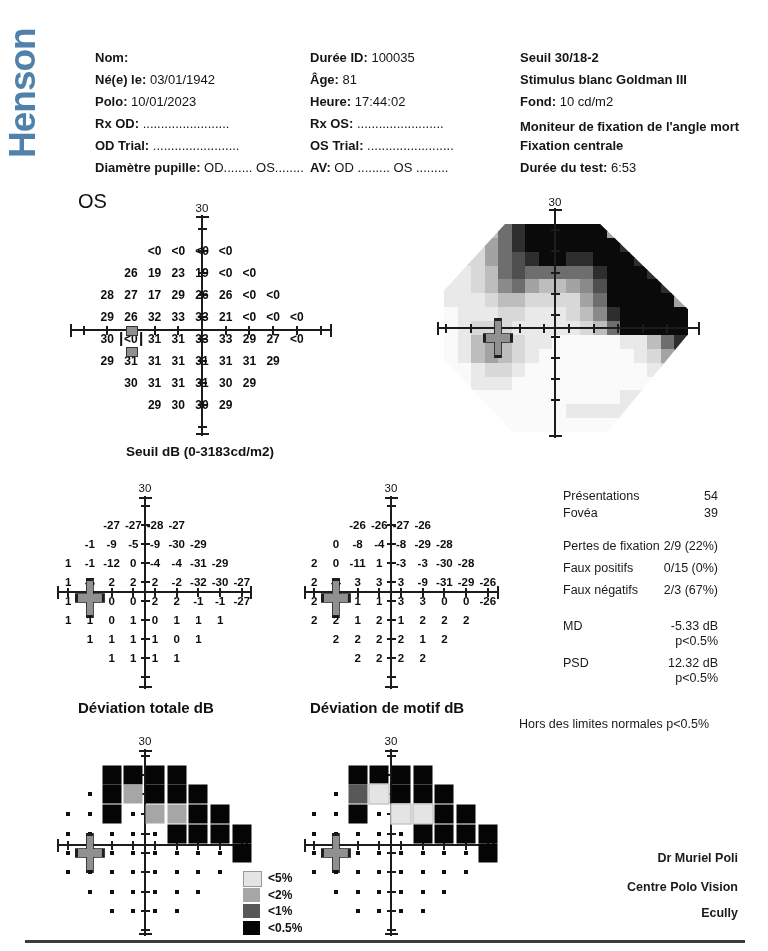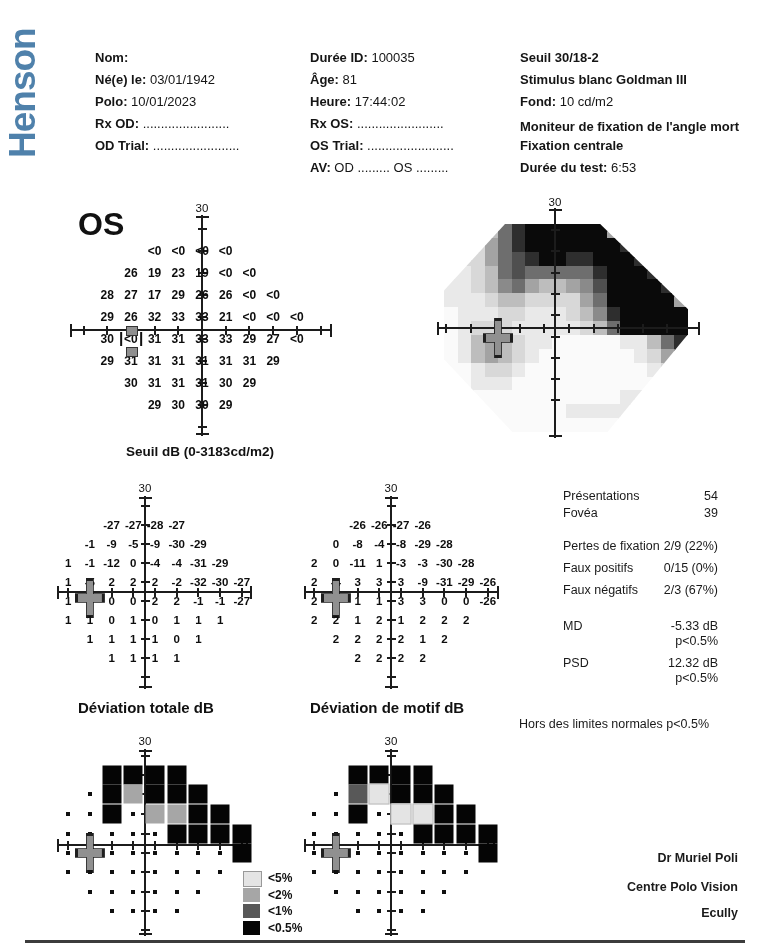--- a/index.html
+++ b/index.html
@@ -3,21 +3,21 @@
 <meta charset="utf-8">
 <style>
   html,body{margin:0;padding:0;background:#fff;}
   .page{position:relative;width:768px;height:951px;background:#ffffff;overflow:hidden;
         font-family:"Liberation Sans",sans-serif;color:#111;}
   .logo{position:absolute;left:2px;top:8px;height:150px;writing-mode:vertical-rl;
         transform:rotate(180deg);font-size:37px;font-weight:bold;color:#4f81ab;letter-spacing:-1px;}
   .title{position:absolute;left:95px;top:6px;margin:0;font-size:21px;font-weight:bold;color:#0d0d0d;}
   .hrow{position:absolute;font-size:13px;white-space:nowrap;color:#151515;}
   .hrow b{font-weight:bold;}
-  .eye{position:absolute;left:78px;top:206px;font-size:32px;font-weight:bold;}
+  .eye{position:absolute;left:78px;top:190px;font-size:20px;font-weight:normal;}
   .axis,.tick{position:absolute;background:#1c1c1c;}
   .num{position:absolute;transform:translate(-50%,-50%);font-weight:bold;white-space:nowrap;color:#0d0d0d;}
   .num.bs{border-left:2px solid #111;border-right:2px solid #111;padding:0 2px;}
   .lbl30{position:absolute;transform:translateX(-50%);font-size:11.5px;color:#111;}
   .caption{position:absolute;transform:translateX(-50%);font-size:13.5px;font-weight:bold;}
   .ptitle{position:absolute;font-size:15px;font-weight:bold;}
   .dot{position:absolute;width:4px;height:4px;background:#101010;transform:translate(-50%,-50%);}
   .sq{position:absolute;width:19px;height:19px;transform:translate(-50%,-50%);}
   .cell{position:absolute;}
   .statlab{position:absolute;left:563px;font-size:12.5px;color:#1a1a1a;}
@@ -751,20 +751,21 @@
     <div class="dot" style="left: 444.4px; top: 892px;"></div>
     <div class="dot" style="left: 357.6px; top: 911px;"></div>
     <div class="dot" style="left: 379.3px; top: 911px;"></div>
     <div class="dot" style="left: 401px; top: 911px;"></div>
     <div class="dot" style="left: 422.7px; top: 911px;"></div>
     <div class="hrow" style="left: 95px; top: 50px;"><b>Nom:</b></div>
     <div class="hrow" style="left: 95px; top: 72px;"><b>Né(e) le:</b> 03/01/1942</div>
     <div class="hrow" style="left: 95px; top: 94px;"><b>Polo:</b> 10/01/2023</div>
     <div class="hrow" style="left: 95px; top: 116px;"><b>Rx OD:</b> ........................</div>
     <div class="hrow" style="left: 95px; top: 138px;"><b>OD Trial:</b> ........................</div>
+    <div class="hrow" style="left: 95px; top: 160px;"><b>Diamètre pupille:</b> OD........  OS........</div>
     <div class="hrow" style="left: 310px; top: 50px;"><b>Durée ID:</b> 100035</div>
     <div class="hrow" style="left: 310px; top: 72px;"><b>Âge:</b> 81</div>
     <div class="hrow" style="left: 310px; top: 94px;"><b>Heure:</b> 17:44:02</div>
     <div class="hrow" style="left: 310px; top: 116px;"><b>Rx OS:</b> ........................</div>
     <div class="hrow" style="left: 310px; top: 138px;"><b>OS Trial:</b> ........................</div>
     <div class="hrow" style="left: 310px; top: 160px;"><b>AV:</b> OD .........  OS .........</div>
     <div class="hrow" style="left: 520px; top: 50px;"><b>Seuil 30/18-2</b></div>
     <div class="hrow" style="left: 520px; top: 72px;"><b>Stimulus blanc Goldman III</b></div>
     <div class="hrow" style="left: 520px; top: 94px;"><b>Fond:</b> 10 cd/m2</div>
     <div class="hrow" style="left: 520px; top: 119px;"><b>Moniteur de fixation de l'angle mort</b></div>

